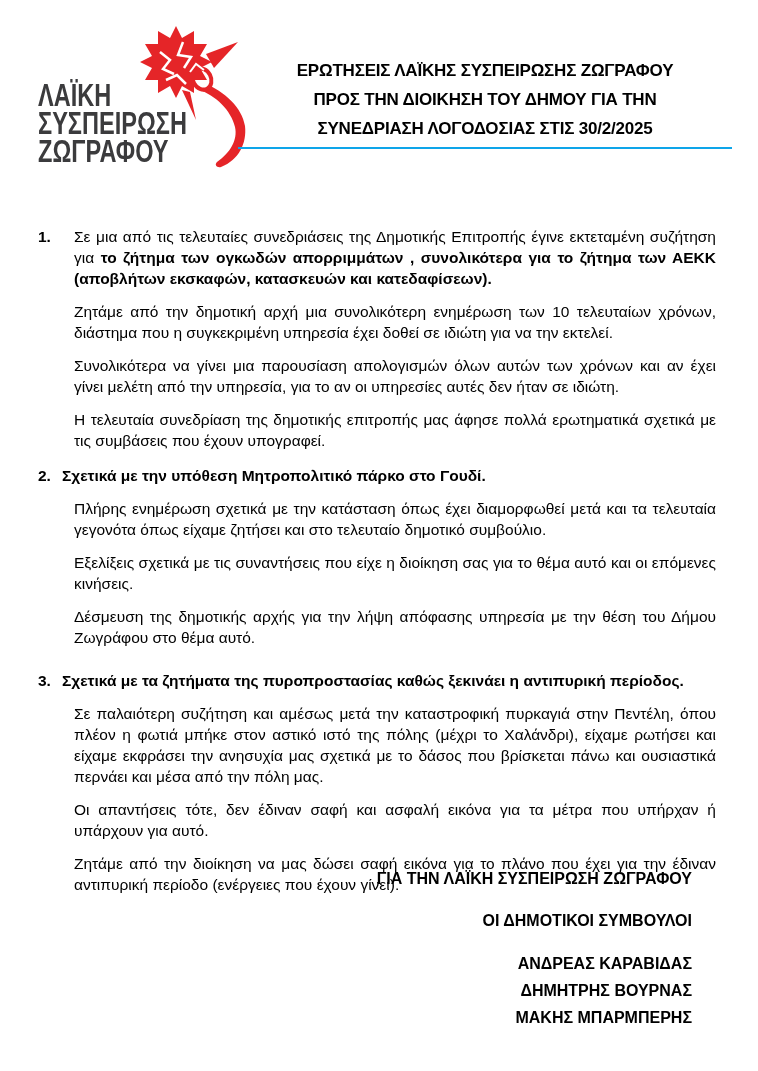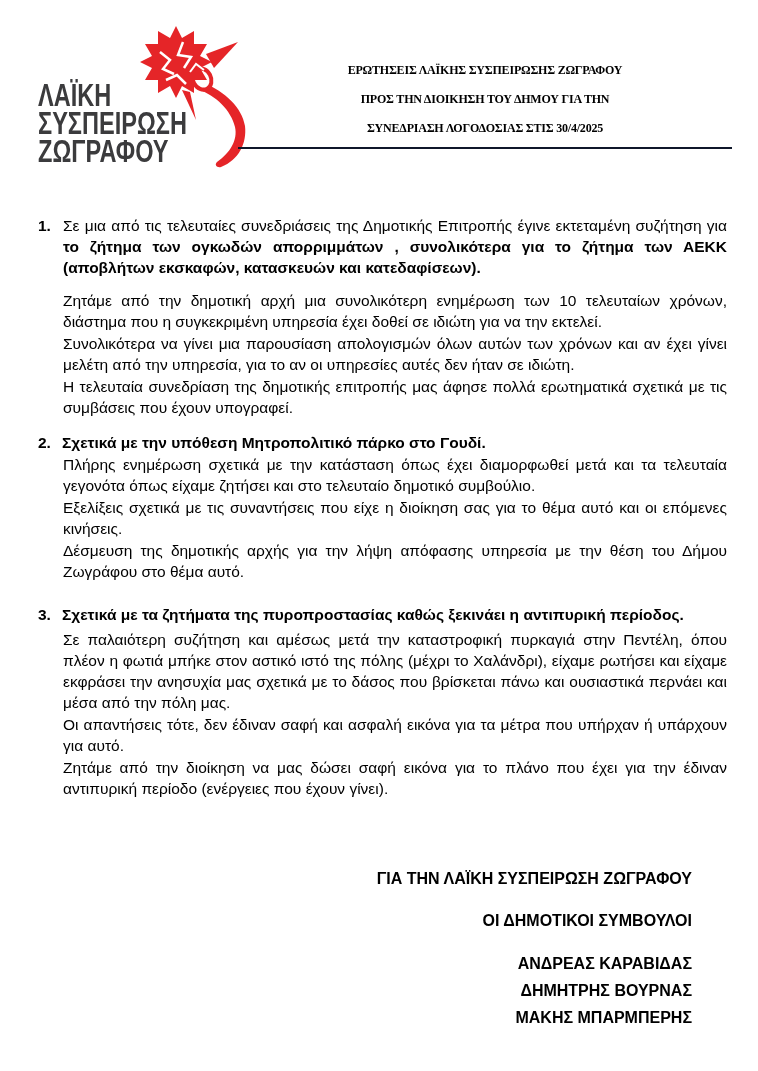--- a/index.html
+++ b/index.html
@@ -47,26 +47,25 @@
   }
 
   
   .title-block {
     position: absolute;
     left: 238px;
     top: 56px;
     width: 494px;
     text-align: center;
     font-weight: 700;
-    font-size: 12px;
+    font-size: 17px;
     line-height: 29px;
     letter-spacing: -0.2px;
-    border-bottom: 2px solid #0f172a;
+    border-bottom: 2px solid #0ea5e9;
     padding-bottom: 4px;
-    font-family: Liberation Serif, serif;
   }
 
   
   .content {
     position: absolute;
     left: 38px;
     top: 214px;
     width: 690px;
     font-size: 15.5px;
     line-height: 21px;
@@ -75,21 +74,21 @@
     position: relative;
     padding-left: 24px;
   }
   .item-number {
     position: absolute;
     left: 0;
     top: 0;
     font-weight: 700;
   }
   .para {
-    margin: 1px;
+    margin: 12px;
     text-align: justify;
   }
   .intro {
     margin-bottom: 12px;
   }
   .item-heading {
     font-weight: 700;
     margin: 0;
     text-align: left;
   }
@@ -143,21 +142,21 @@
     <div class="logo-text">
       <div>ΛΑΪΚΗ</div>
       <div>ΣΥΣΠΕΙΡΩΣΗ</div>
       <div>ΖΩΓΡΑΦΟΥ</div>
     </div>
   </div>
 
   <div class="title-block">
     <div>ΕΡΩΤΗΣΕΙΣ ΛΑΪΚΗΣ ΣΥΣΠΕΙΡΩΣΗΣ ΖΩΓΡΑΦΟΥ</div>
     <div>ΠΡΟΣ ΤΗΝ ΔΙΟΙΚΗΣΗ ΤΟΥ ΔΗΜΟΥ ΓΙΑ ΤΗΝ</div>
-    <div>ΣΥΝΕΔΡΙΑΣΗ ΛΟΓΟΔΟΣΙΑΣ ΣΤΙΣ 30/4/2025</div>
+    <div>ΣΥΝΕΔΡΙΑΣΗ ΛΟΓΟΔΟΣΙΑΣ ΣΤΙΣ 30/2/2025</div>
   </div>
 
   <div class="content">
 
     <div class="item item-1">
       <span class="item-number">1.</span>
       <p class="para intro"><span>Σε μια από τις τελευταίες συνεδριάσεις της Δημοτικής Επιτροπής έγινε εκτεταμένη συζήτηση για </span><b>το ζήτημα των ογκωδών απορριμμάτων , συνολικότερα για το ζήτημα των ΑΕΚΚ (αποβλήτων εκσκαφών, κατασκευών και κατεδαφίσεων).</b></p>
       <p class="para">Ζητάμε από την δημοτική αρχή μια συνολικότερη ενημέρωση των 10 τελευταίων χρόνων, διάστημα που η συγκεκριμένη υπηρεσία έχει δοθεί σε ιδιώτη για να την εκτελεί.</p>
       <p class="para">Συνολικότερα να γίνει μια παρουσίαση απολογισμών όλων αυτών των χρόνων και αν έχει γίνει μελέτη από την υπηρεσία, για το αν οι υπηρεσίες αυτές δεν ήταν σε ιδιώτη.</p>
       <p class="para">Η τελευταία συνεδρίαση της δημοτικής επιτροπής μας άφησε πολλά ερωτηματικά σχετικά με τις συμβάσεις που έχουν υπογραφεί.</p>

